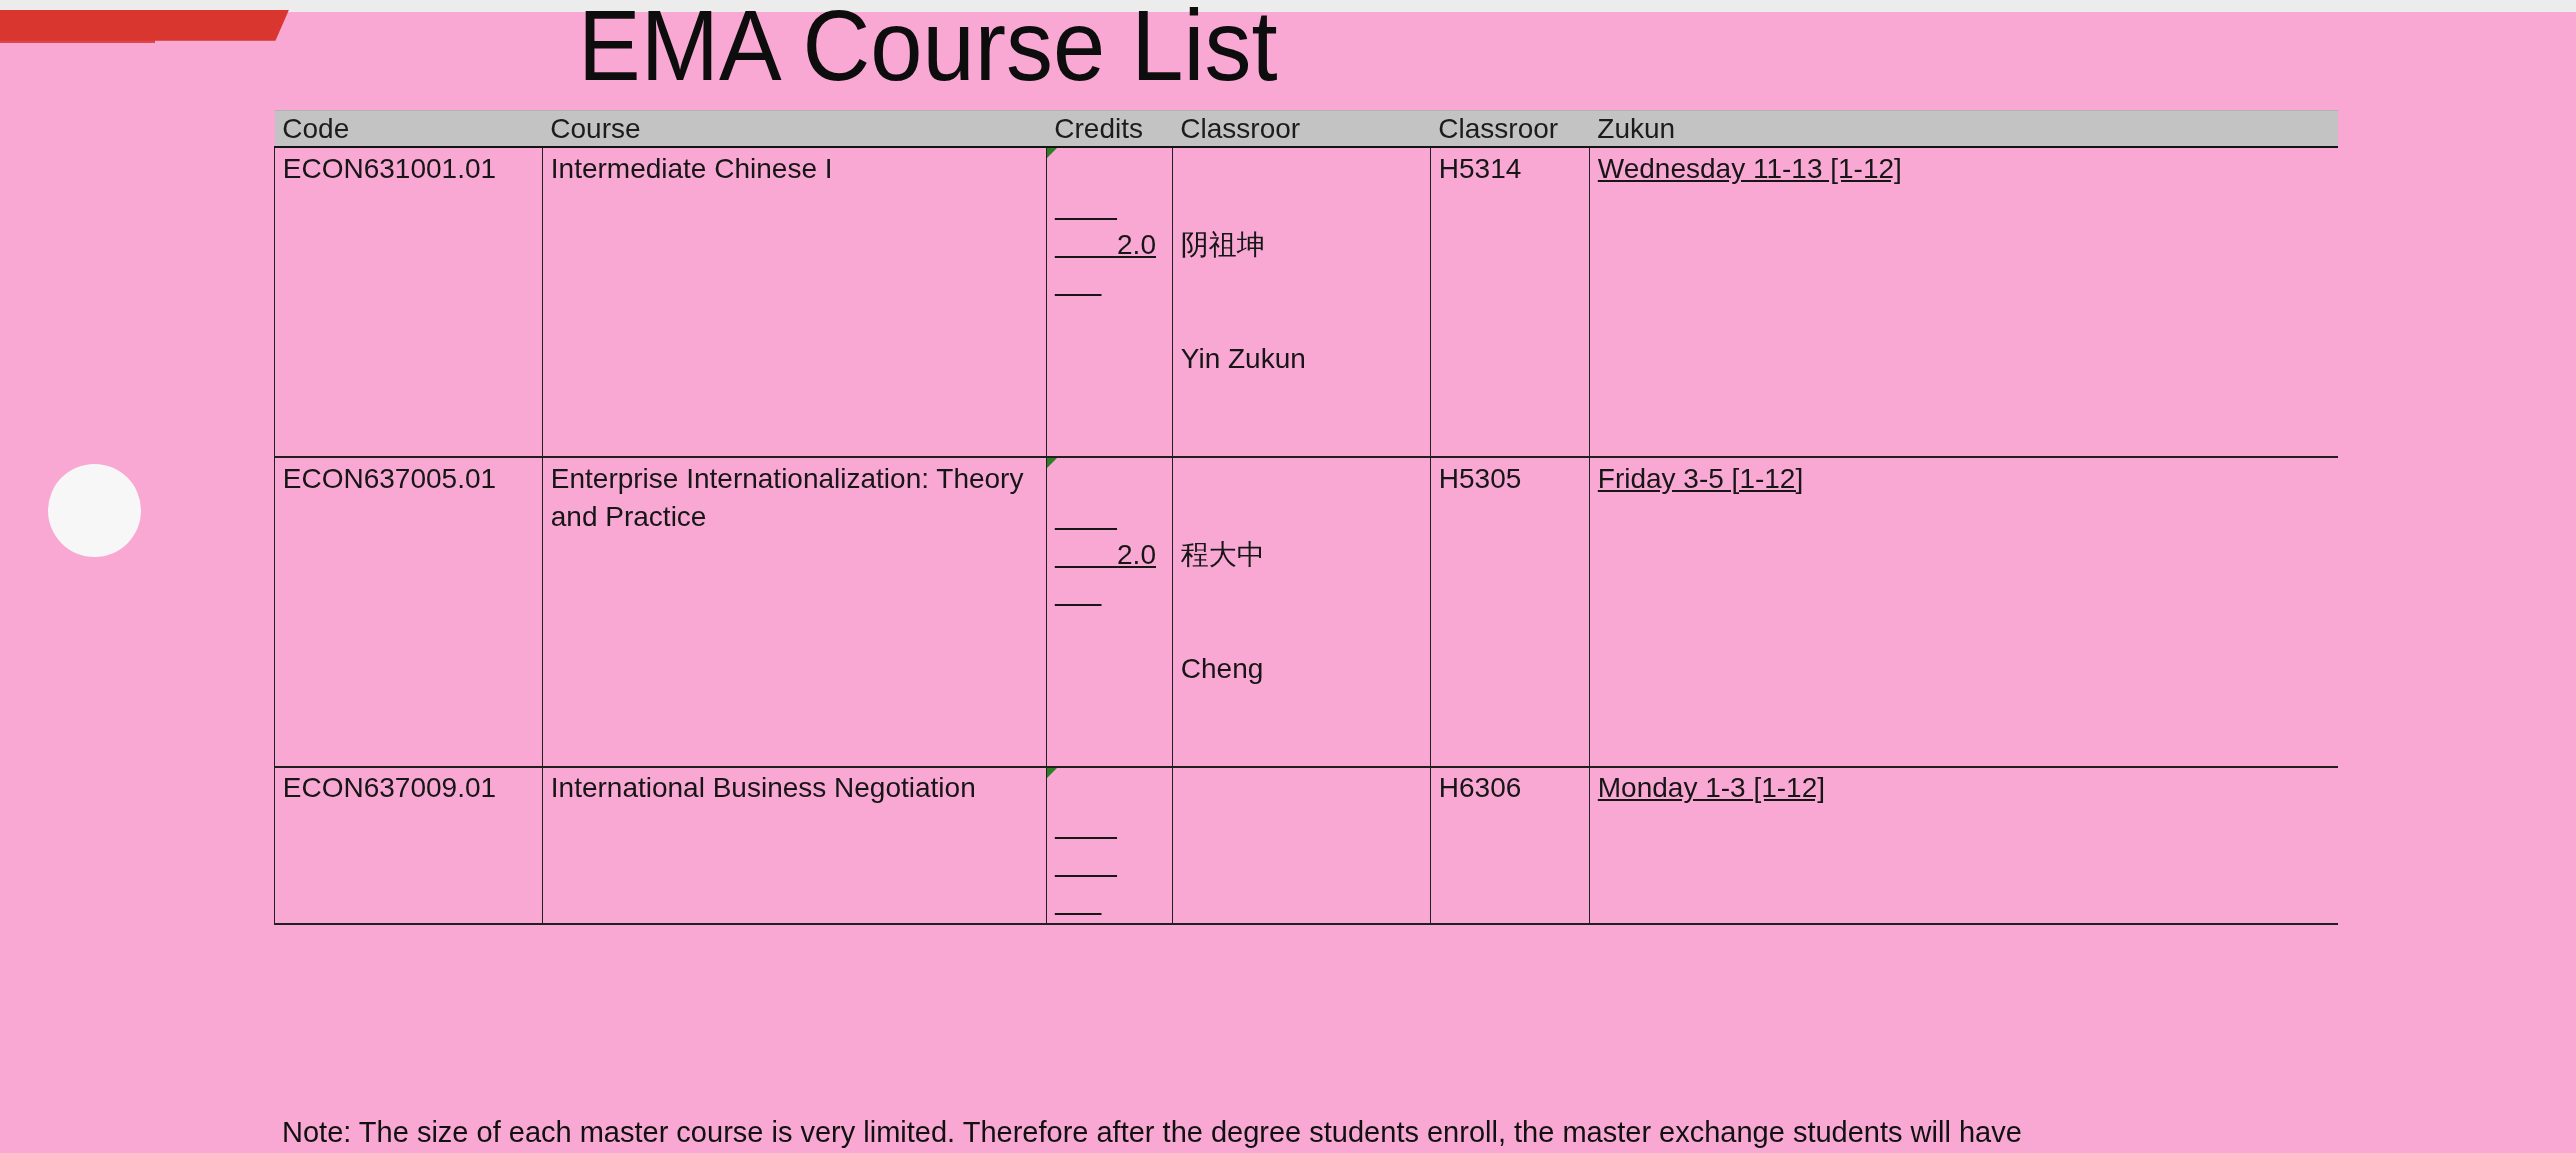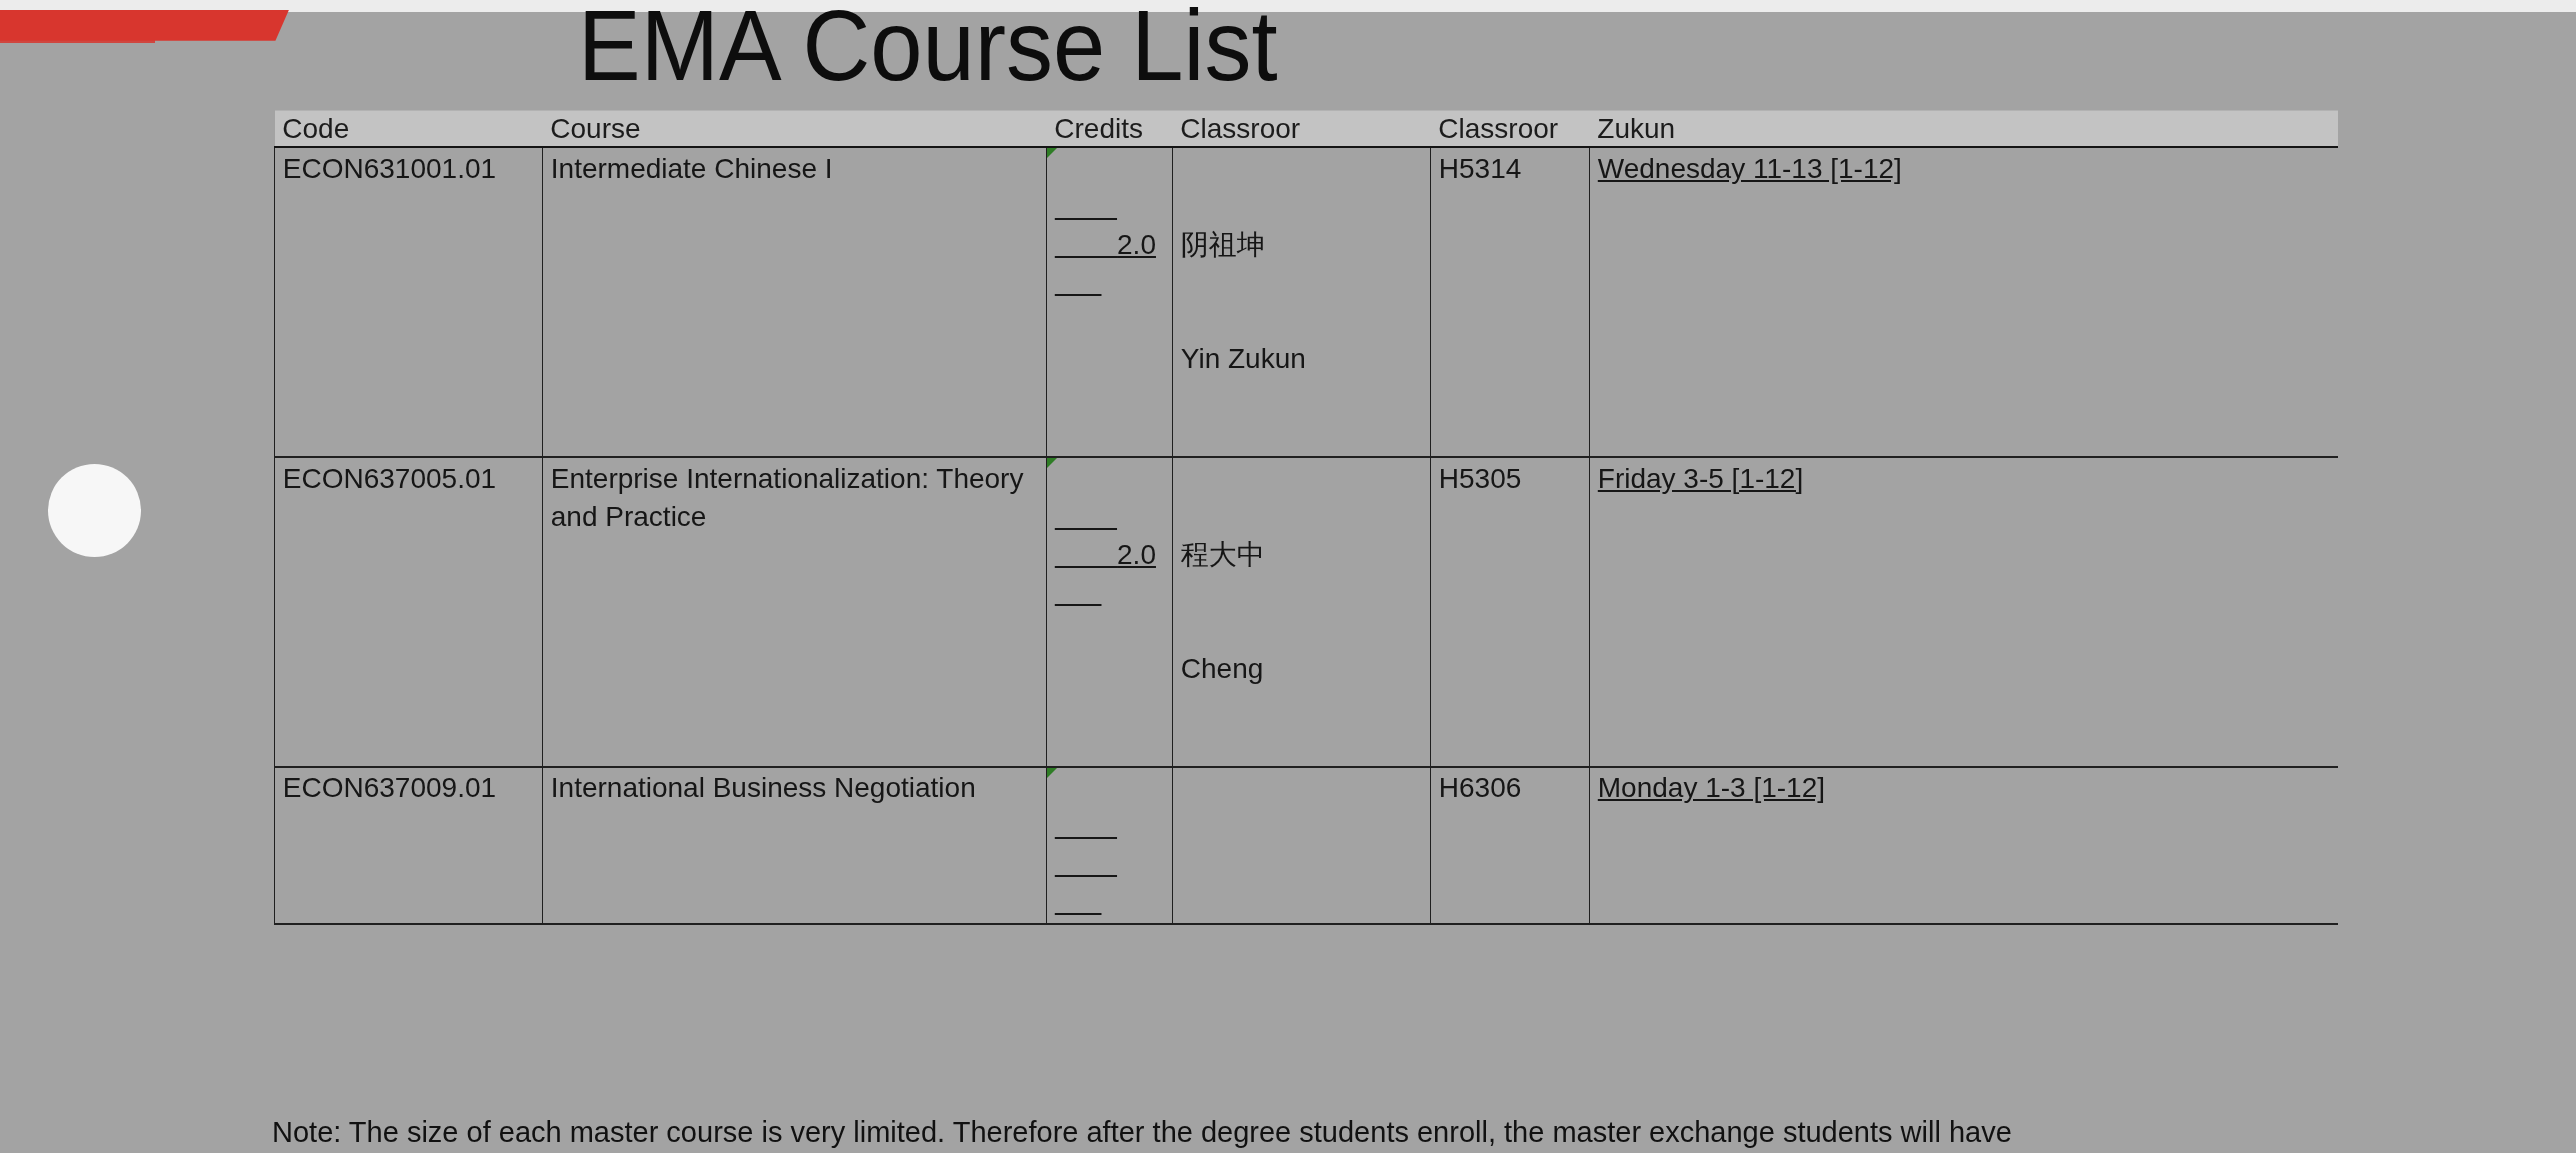--- a/index.html
+++ b/index.html
@@ -2,21 +2,21 @@
 <html><head>
 <meta charset="utf-8">
 <style>
   html,body{margin:0;padding:0;}
   body{
     width:2576px;height:1153px;
     background:#ffffff;
     font-family:"Liberation Sans","DejaVu Sans",sans-serif;
     overflow:hidden;
   }
-  .stage{position:relative;width:2576px;height:1153px;background:#a3a3a3;overflow:hidden;}
+  .stage{position:relative;width:2576px;height:1153px;background:#f9a8d4;overflow:hidden;}
 
   .top-strip{position:absolute;left:0;top:0;width:2576px;height:11.6px;background:#ececec;}
   .red-banner{
     position:absolute;left:0;top:9.7px;width:289px;height:31px;background:#d8362e;
     clip-path:polygon(0 0,100% 0,95.3% 100%,0 100%);
   }
   .red-banner-step{position:absolute;left:0;top:39px;width:155px;height:3.9px;background:#d8362e;opacity:.85;}
 
   .slide-title{
     position:absolute;left:578px;top:-7.8px;
@@ -49,21 +49,21 @@
     height:78px;overflow:hidden;white-space:pre-wrap;margin-top:8px;
   }
   .course-table td:last-child{border-right:none;text-decoration:underline;}
   .course-table td.cell-credits{position:relative;text-decoration:underline;}
   .flag-tri{
     position:absolute;top:0;left:0;width:0;height:0;
     border-top:10.7px solid #2f7d26;border-right:10.7px solid transparent;
   }
 
   .note-line{
-    position:absolute;left:272px;top:1115px;width:2132px;
+    position:absolute;left:282px;top:1115px;width:2132px;
     font-size:29px;line-height:35px;color:#111111;white-space:nowrap;
   }
 </style>
 </head>
 <body>
 
 <div class="stage">
 
   <div class="top-strip"></div>
   <div class="red-banner"></div>

